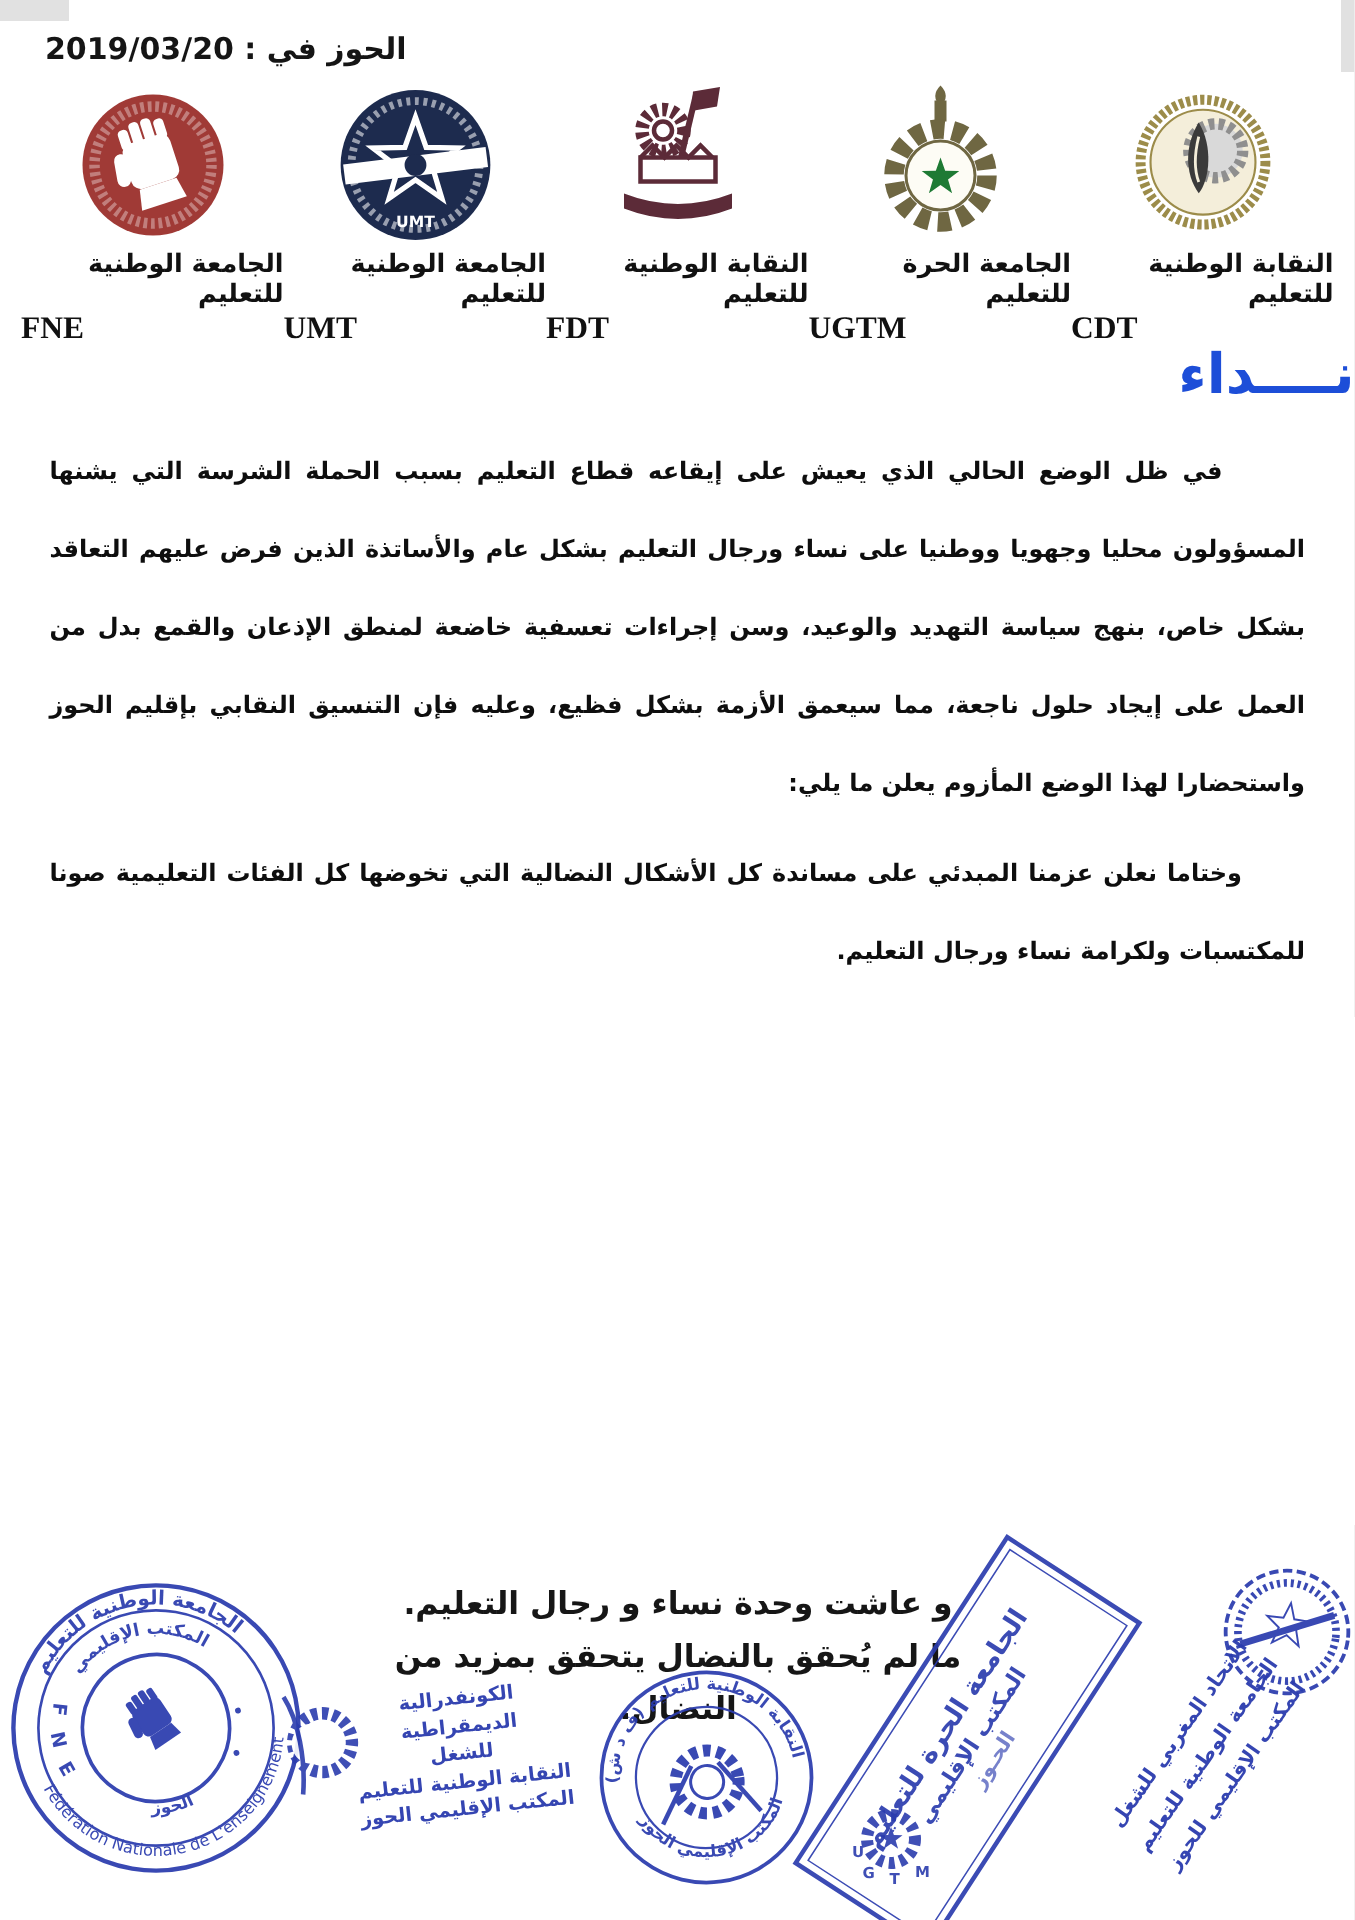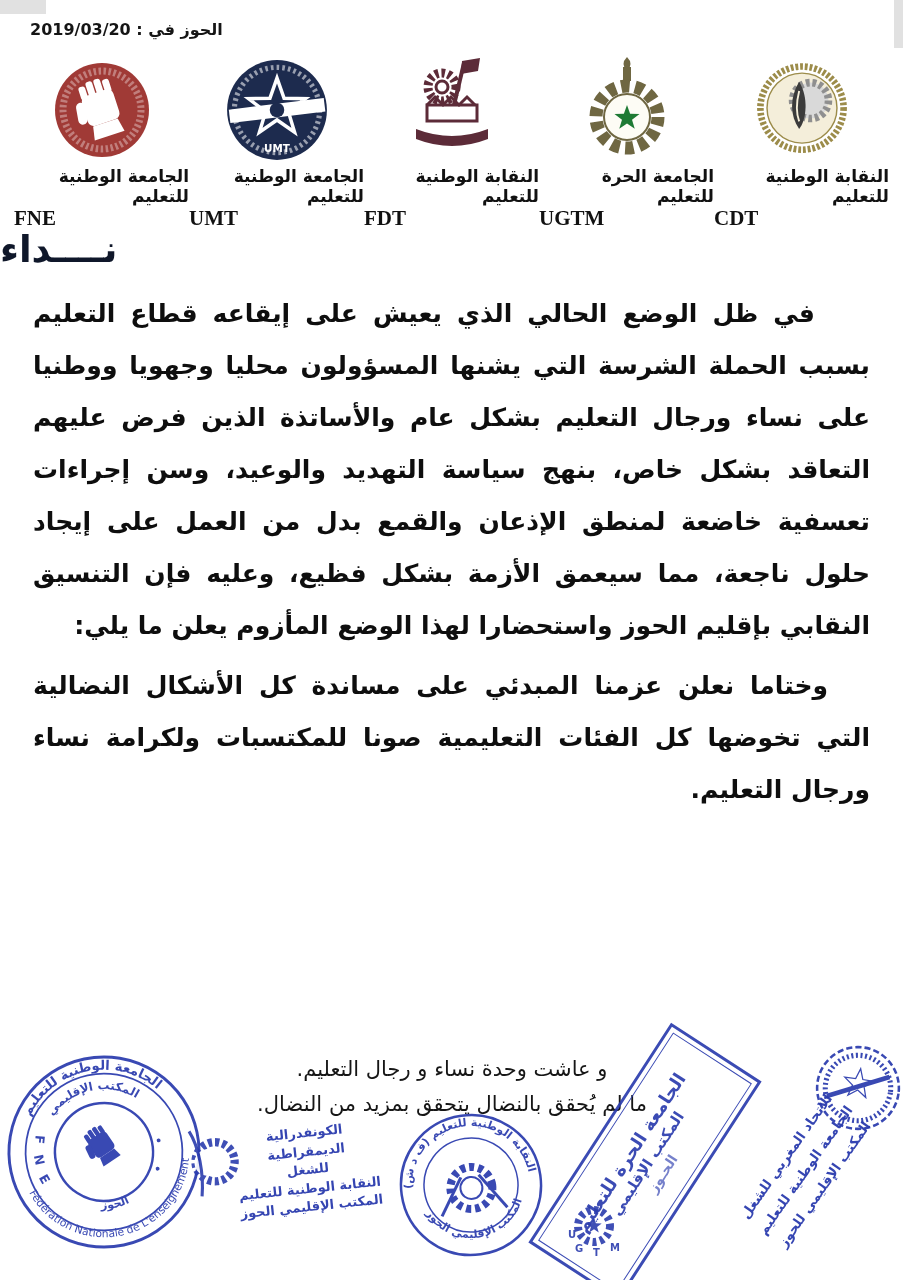--- a/index.html
+++ b/index.html
@@ -8,51 +8,51 @@
     position:relative; width:903px; height:1280px; margin:0 auto;
     background:#ffffff; overflow:hidden;
     font-family:"DejaVu Sans", sans-serif; color:#101010;
   }
   
   .corner-tl { position:absolute; left:0; top:0; width:46px; height:14px; background:#c9c9c9; opacity:.55; }
   .corner-tr { position:absolute; right:0; top:0; width:9px; height:48px; background:#bdbdbd; opacity:.45; }
 
   .date-line {
     position:absolute; top:20px; left:30px; direction:rtl;
-    font-size:16px; font-weight:700; color:#151515;
+    font-size:20px; font-weight:700; color:#151515;
   }
 
   .logos-row {
     position:absolute; top:56px; left:0; right:0;
     display:flex; justify-content:space-between; padding:0 14px;
   }
   .logo { width:176px; }
   .logo-icon { height:108px; display:flex; align-items:center; justify-content:center; }
   .logo-arabic { font-size:17px; font-weight:700; direction:rtl; margin-top:2px; color:#111; }
   .logo-acronym { font-family:"Liberation Serif", serif; font-size:21px; font-weight:700; color:#111; }
 
   .page-title {
-    position:absolute; top:228px; left:0; right:0; text-align:left;
-    font-size:37px; font-weight:700; color:#0f172a; direction:rtl; letter-spacing:1px;
+    position:absolute; top:228px; left:0; right:0; text-align:right;
+    font-size:37px; font-weight:700; color:#1d4ed8; direction:rtl; letter-spacing:1px;
   }
 
   .body-block {
     position:absolute; top:288px; left:33px; right:33px; direction:rtl;
-    font-size:25px; font-weight:700; line-height:52px;
+    font-size:16px; font-weight:700; line-height:52px;
     text-align:justify; color:#0e0e0e;
   }
   .intro { text-indent:55px; margin-bottom:8px; }
   .bullet { position:relative; margin-bottom:8px; }
   .bullet-text { text-indent:70px; }
   .bullet-marker { position:absolute; right:24px; top:15px; width:22px; height:22px; }
   .closing { text-indent:42px; margin-top:4px; }
 
   .slogans {
     position:absolute; top:1052px; left:256px; width:392px; direction:rtl;
-    text-align:center; font-size:21px; font-weight:400; line-height:35px; color:#161616;
+    text-align:center; font-size:21px; font-weight:700; line-height:35px; color:#161616;
   }
 
   .stamp { position:absolute; color:#2b3cae; }
   .stamp-fne { left:6px; top:1054px; width:196px; height:196px; transform:rotate(-12deg); opacity:.93; }
   .stamp-cdt-gear { left:180px; top:1114px; width:66px; height:96px; transform:rotate(-6deg); opacity:.9; }
   .stamp-cdt-text {
     left:236px; top:1124px; width:144px; transform:rotate(-6deg); direction:rtl;
     text-align:center; font-size:13px; font-weight:700; line-height:18.5px; opacity:.95;
   }
   .stamp-fdt { left:396px; top:1110px; width:150px; height:150px; transform:rotate(-8deg); opacity:.93; }

